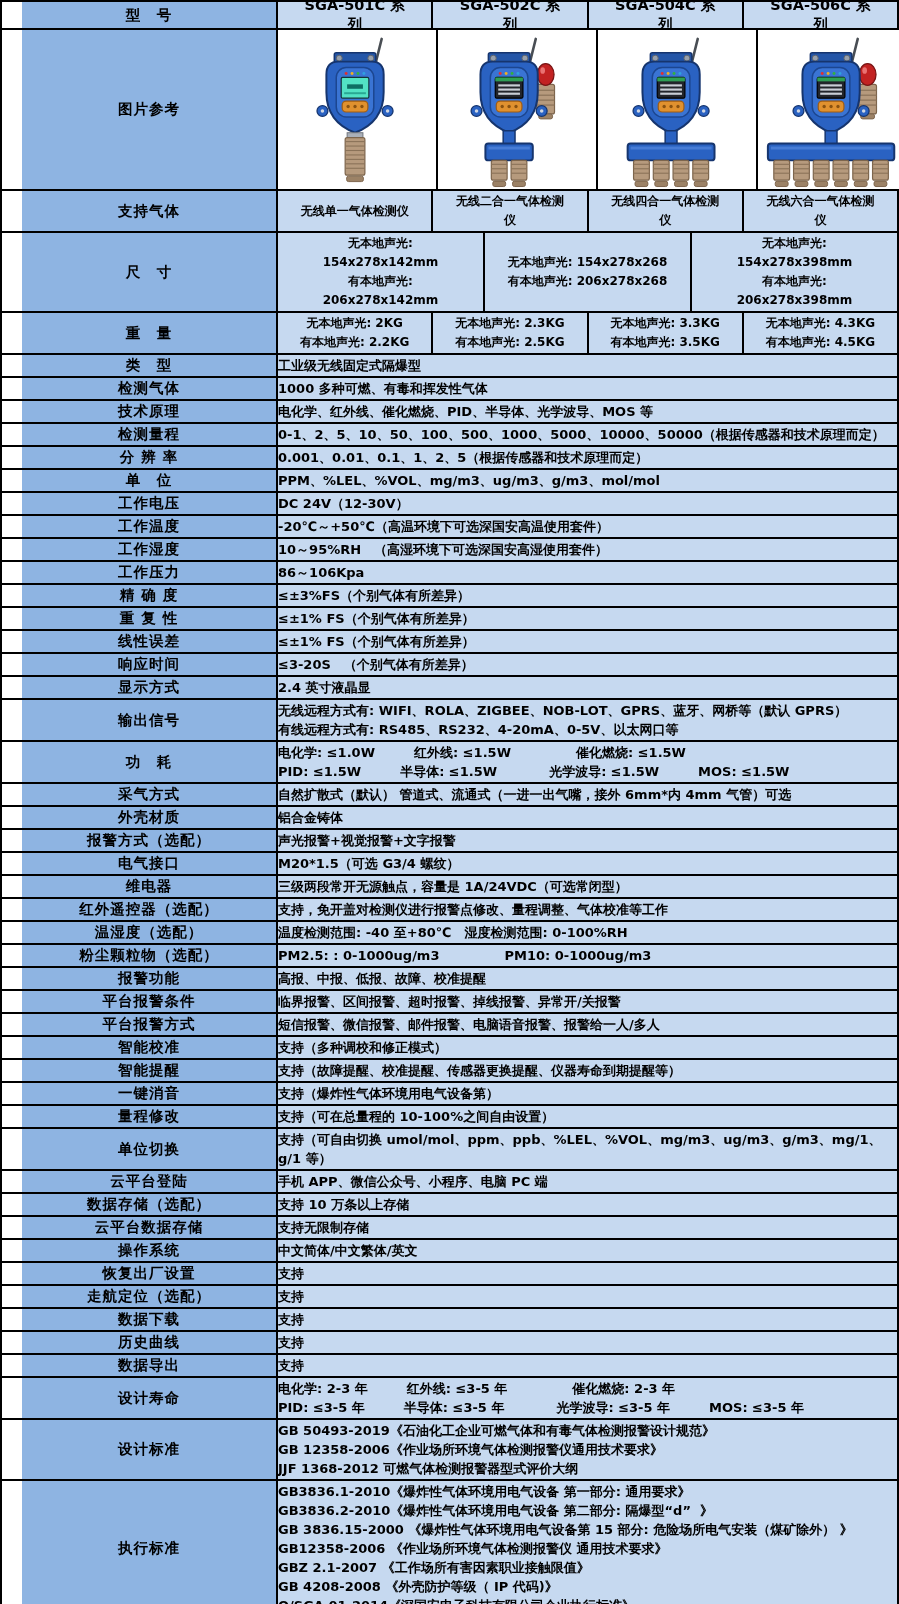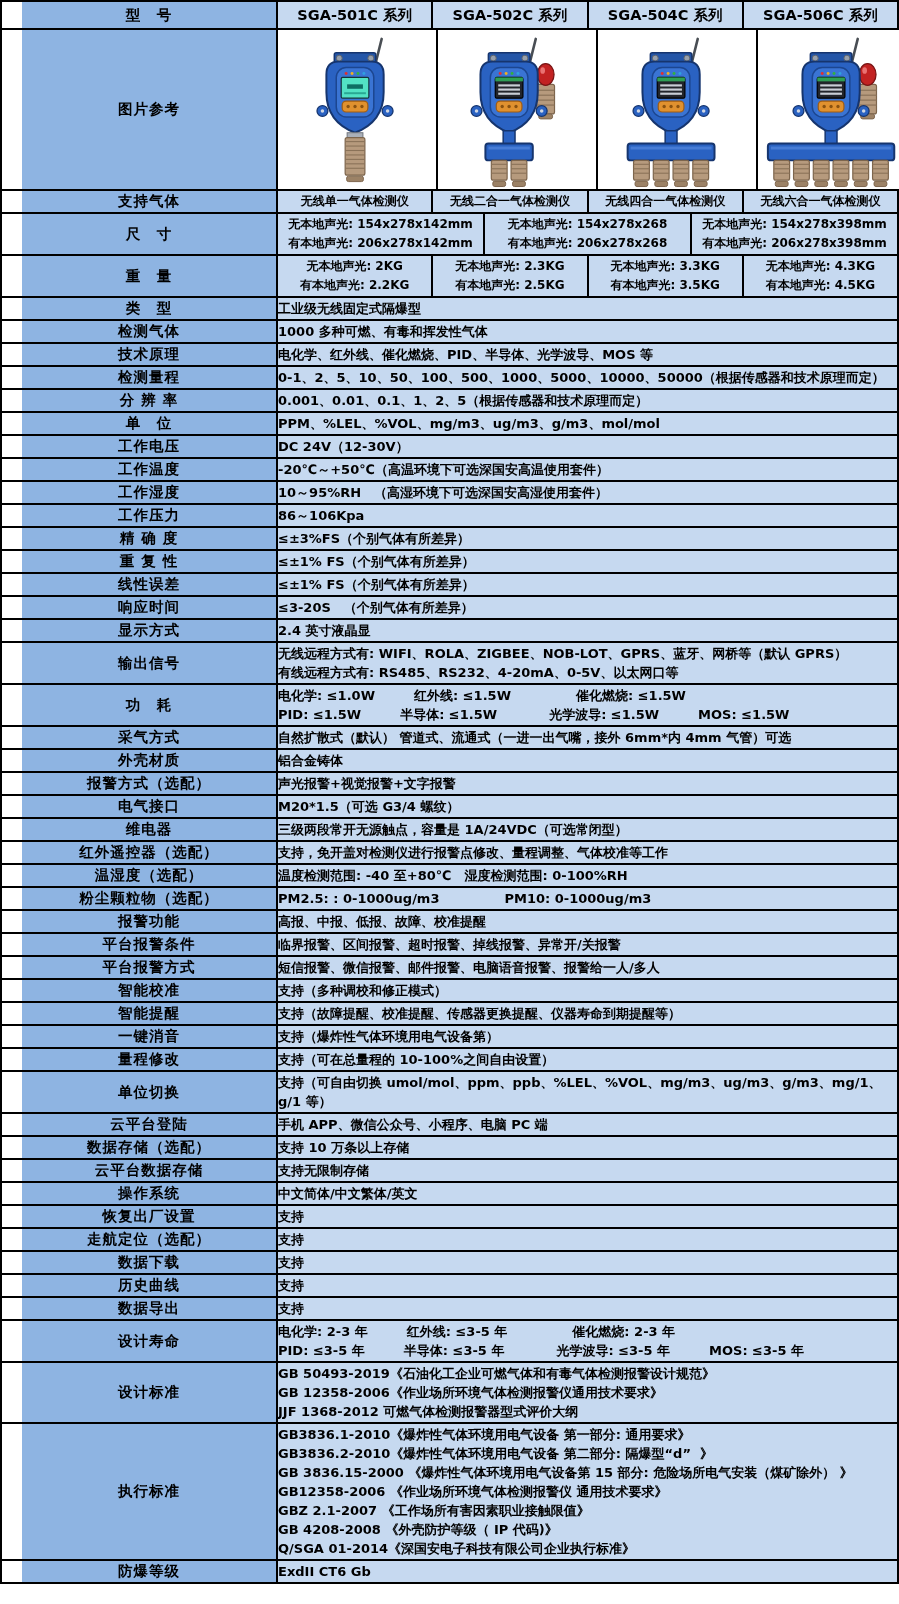--- a/index.html
+++ b/index.html
@@ -23,21 +23,21 @@
     border-right:2px solid var(--border);
     display:flex;align-items:center;justify-content:center;
     font-weight:700;font-size:14.5px;text-align:right;
     letter-spacing:1px;padding:1px 4px;margin-left:20px;
   }
   .ccell{
     flex:1 1 0;box-sizing:border-box;
     background:var(--value-bg);
     border-right:2px solid var(--border);
     display:flex;flex-direction:column;align-items:center;justify-content:center;
-    text-align:center;font-size:12px;font-weight:600;padding:1px 10px;
+    text-align:center;font-size:12px;font-weight:600;padding:1px 20px;
   }
   .trow .ccell:last-child,.trow .scell:last-child{border-right:none;}
   .scell{
     flex:1 1 0;box-sizing:border-box;
     background:var(--value-bg);
     display:flex;flex-direction:column;justify-content:center;
     font-size:13px;font-weight:600;padding:1px 6px 1px 0;
     text-align:left;
   }
   .line{line-height:19px;white-space:pre-wrap;}

